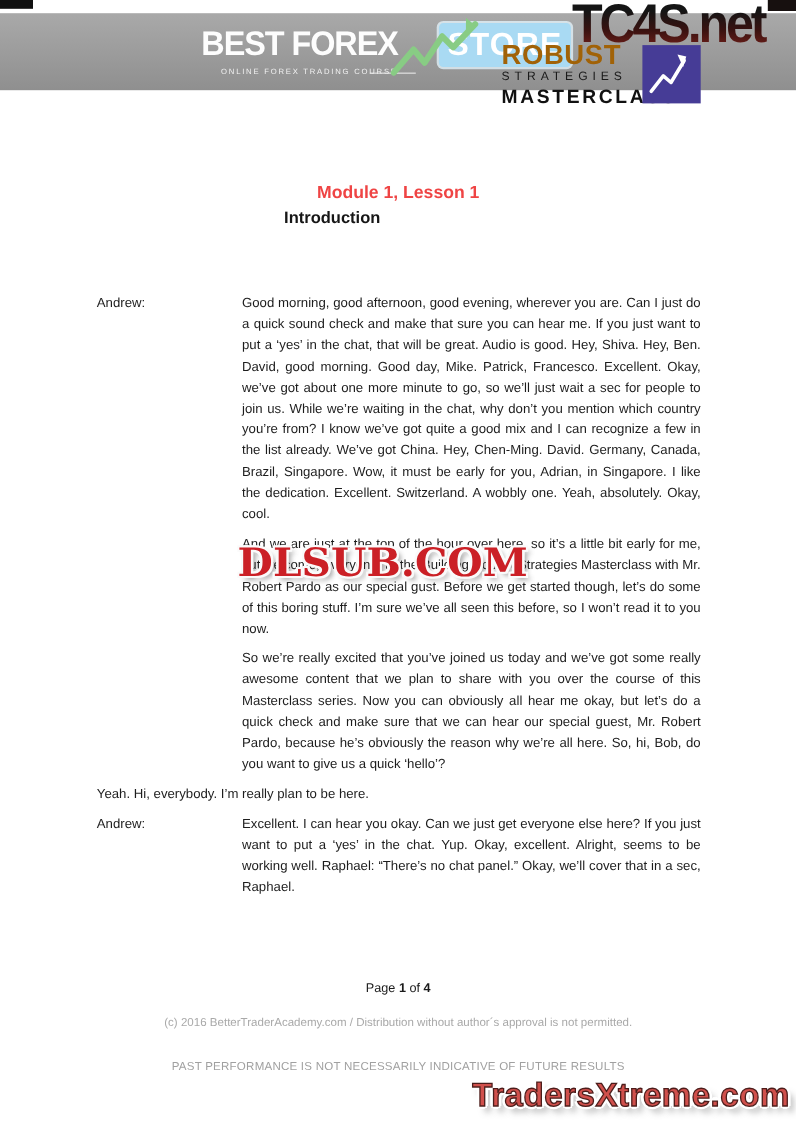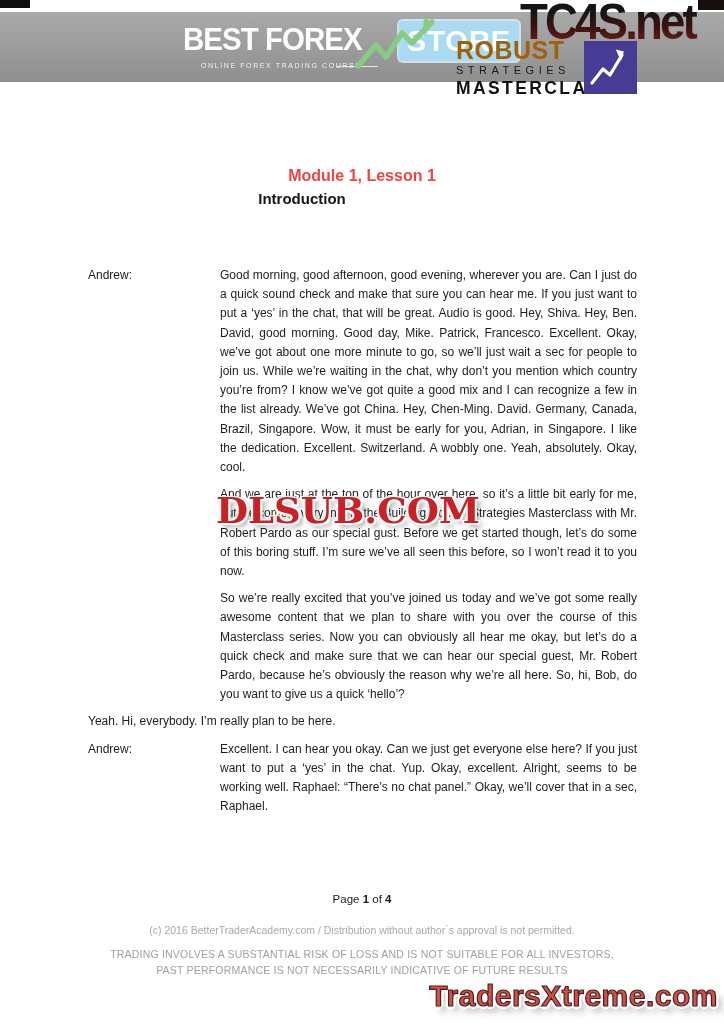--- a/index.html
+++ b/index.html
@@ -123,18 +123,17 @@
 
   <div class="dlsub">DLSUB.COM</div>
 
   <div class="pageline">
     <span>Page</span>
     <b>1</b>
     <span>of</span>
     <b>4</b>
   </div>
   <div class="copyright">(c) 2016 BetterTraderAcademy.com / Distribution without author´s approval is not permitted.</div>
-  <div class="disc1">TRADING INVOLVES A SUBSTANTIAL RISK OF LOSS AND IS NOT SUITABLE FOR ALL INVESTORS,</div>
   <div class="disc2">PAST PERFORMANCE IS NOT NECESSARILY INDICATIVE OF FUTURE RESULTS</div>
 
   <div class="txtreme">TradersXtreme.com</div>
 
 </div>
 
 </body></html>

